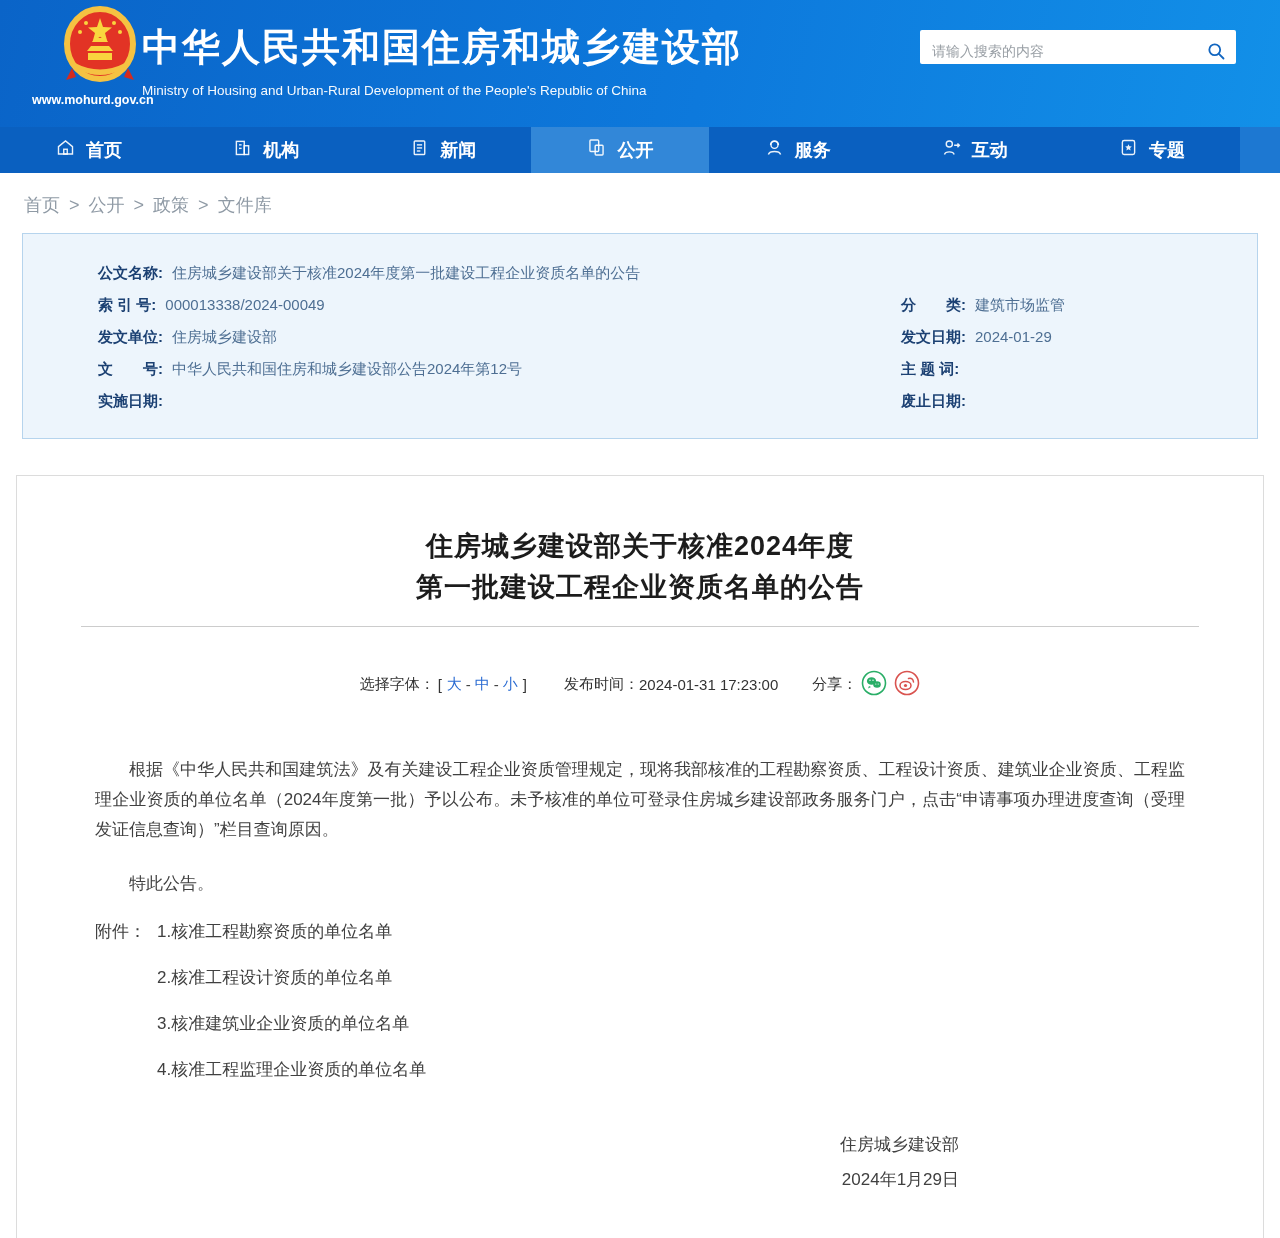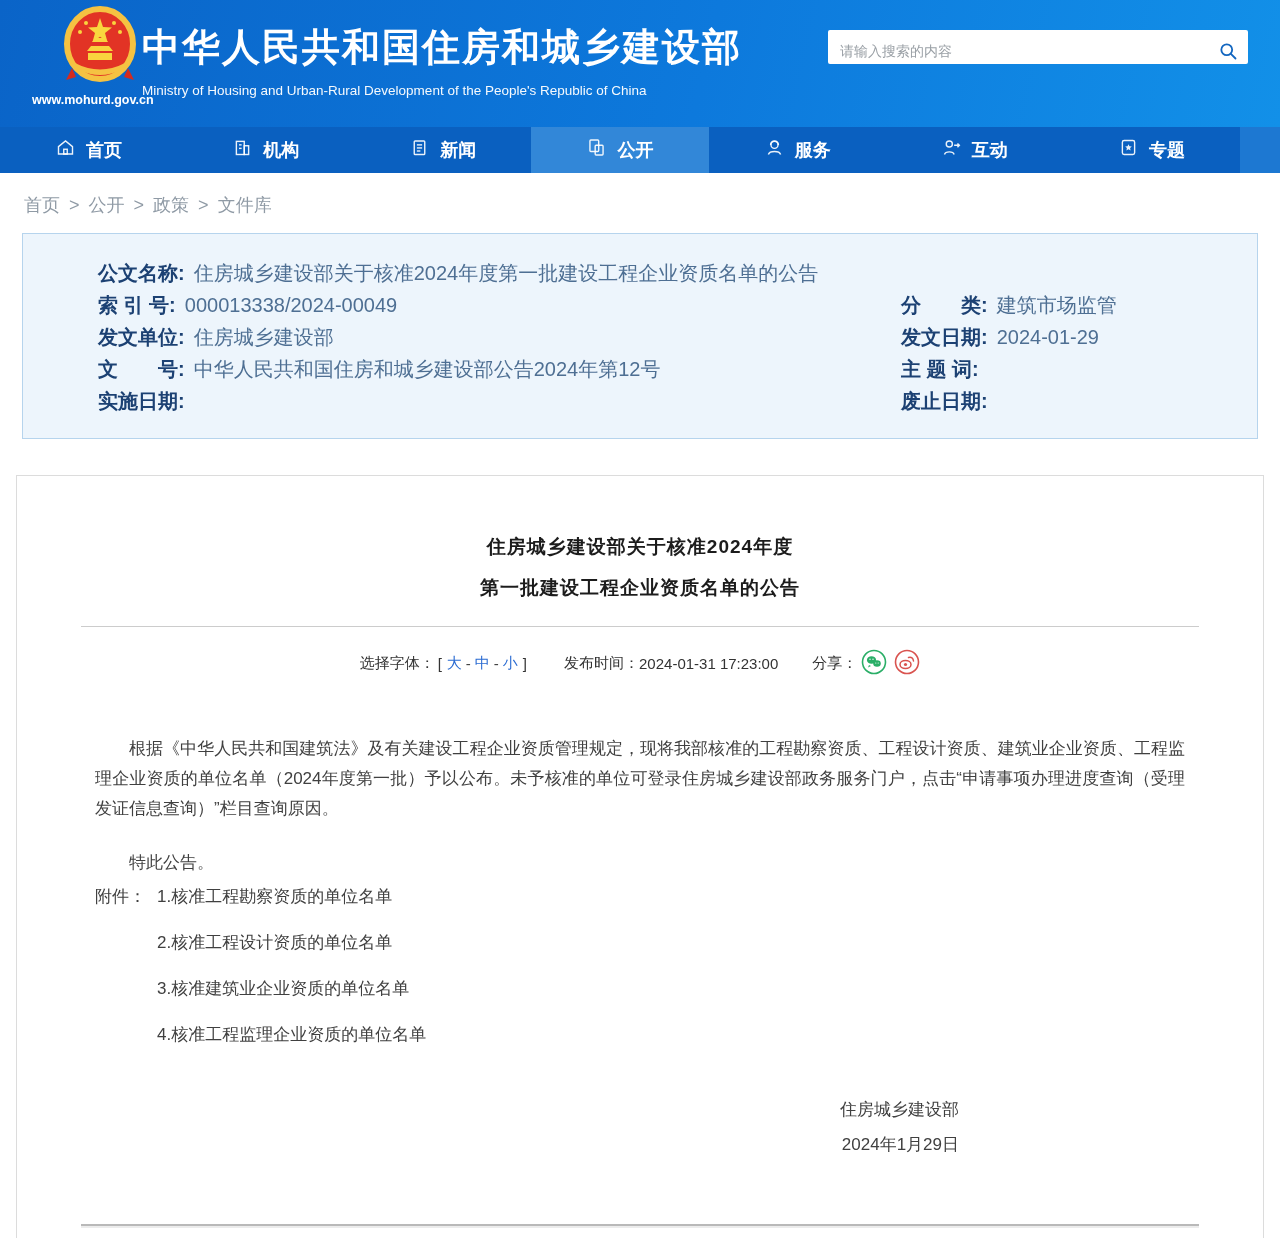--- a/index.html
+++ b/index.html
@@ -12,21 +12,21 @@
   .header {
     height:127px; position:relative;
     background:linear-gradient(103deg,#0a64c8 0%,#0d79dc 55%,#1290e8 100%);
   }
   .logo-wrap { position:absolute; left:44px; top:6px; width:94px; text-align:right; }
   .site-url { color:#fff; font-weight:bold; font-size:12.5px; margin-top:1px; white-space:nowrap; margin-left:-12px; }
   .site-title-wrap { position:absolute; left:142px; top:22px; color:#fff; }
   .site-title { font-size:38px; font-weight:bold; letter-spacing:2px;font-family:Liberation Mono, monospace; }
   .site-sub { font-size:13.5px; margin-top:10px; opacity:.96; }
   .search-box {
-    position:absolute; right:32px; top:30px; width:420px; height:34px;
+    position:absolute; right:44px; top:30px; width:316px; height:34px;
     background:#fff; border-radius:2px; display:flex; align-items:center; padding:7px 10px 0 12px;
   }
   .search-box input { flex:1; border:none; outline:none; font-size:14px; color:#333; background:transparent; font-family:inherit; }
   .search-box input::placeholder { color:#9aa0a6; }
   .search-icon { width:20px; height:20px; cursor:pointer; flex:0 0 auto; }
   
   .nav { height:46px; background:#0a60c0; display:flex; }
   .nav-item {
     flex:1 1 0; display:flex; align-items:center; justify-content:center; gap:10px;
     color:#fff; font-size:18px; font-weight:bold; cursor:pointer;
@@ -34,49 +34,49 @@
   .nav-item.active { background:#3287d8; }
   .nav-item svg { width:21px; height:21px; }
   .nav-tail { flex:0 0 40px; background:#1d78d2; }
   
   .breadcrumb { margin:20px 0 0 24px; font-size:18px; color:#8f9aa5; }
   .breadcrumb span { margin-right:4px; }
   .crumb { cursor:pointer; }
   
   .meta-card {
     margin:16px 22px 0; background:#edf5fc; border:1px solid #b6d4ed;
-    padding:30px 16px 14px 75px; font-size:20px;
+    padding:30px 16px 14px 75px; font-size:15px;
   }
   .meta-row { line-height:18px; margin-bottom:14px; white-space:nowrap; }
   .meta-label { font-weight:bold; color:#1c4173; margin-right:9px; white-space:pre; }
   .meta-value { color:#4e6f93; }
   .meta-grid { display:flex; }
   .meta-col-left { width:803px; flex:0 0 803px; }
   .meta-col-right { flex:1; }
   
   .article-card {
     margin:36px 16px 0; background:#fff; border:1px solid #dcdcdc; border-bottom:none;
     height:780px; padding-top:50px;
   }
-  .article-title { text-align:center; font-size:19px; font-weight:bold; color:#1c1c1c; line-height:41px; letter-spacing:1px; }
+  .article-title { text-align:center; font-size:27px; font-weight:bold; color:#1c1c1c; line-height:41px; letter-spacing:1px; }
   .title-divider { margin:18px 64px 0; height:1px; background:#cccccc; }
   .info-row {
     margin-top:22px; display:flex; justify-content:center; align-items:center;
     font-size:15px; color:#333;
   }
-  .info-group { display:flex; align-items:center; }
+  .info-group { display:flex; align-items:center;margin-top:21px; }
   .info-gap { width:34px; }
   .fs-link { color:#2a6bd2; cursor:pointer; margin:0 2px; }
   .fs-sep { color:#444; margin:0 2px; }
   .fs-bracket { color:#333; margin:0 3px; }
   .share-icons { display:flex; gap:7px; margin-left:4px; }
   .share-icons svg { width:26px; height:26px; cursor:pointer; }
   .article-body { margin-top:56px; padding:0 78px; font-size:17px; color:#404040; line-height:30px; }
   .para { text-indent:2em; margin-bottom:24px; text-align:justify; }
-  .notice { text-indent:2em; margin-bottom:4px; }
+  .notice { text-indent:2em; margin-bottom:18px; }
   .attachments { display:flex; }
   .att-label { flex:0 0 62px; }
   .att-items { flex:1; }
   .att-item { margin-bottom:16px; cursor:default; }
   .signature { margin-top:26px; text-align:right; padding-right:226px; line-height:35px; font-size:17px; color:#404040; }
   .bottom-divider { margin:62px 64px 0; height:2px; background:#b9b9b9; box-shadow:0 2px 0 #ececec; }
 </style>
 </head>
 <body>
 

